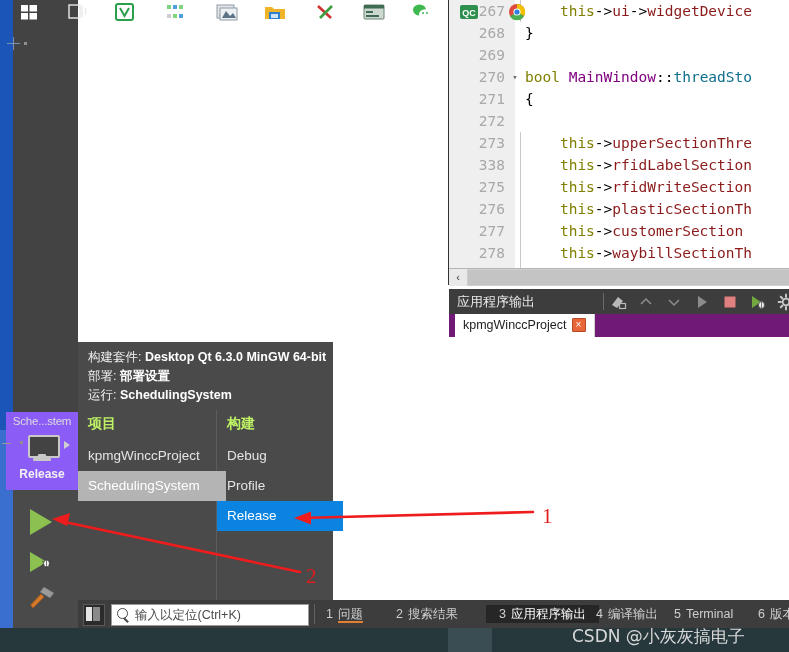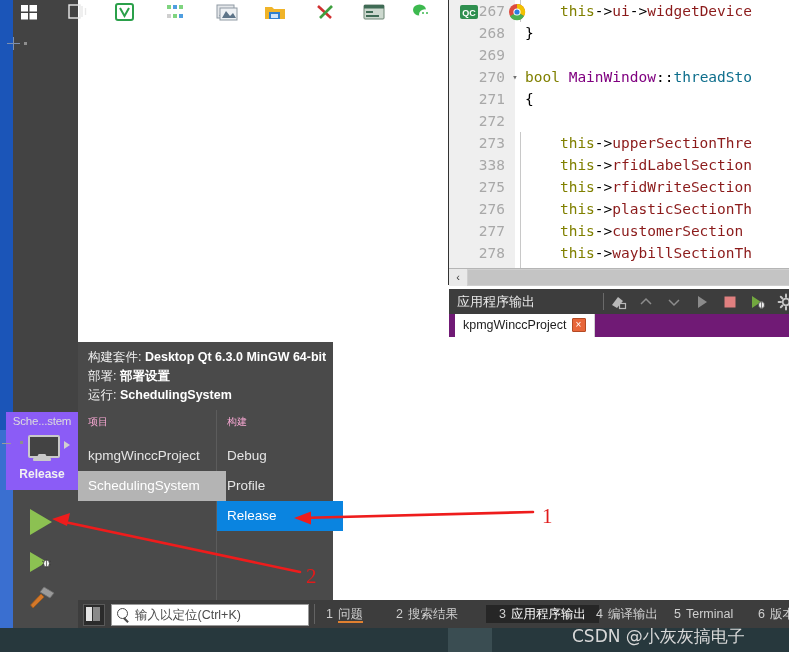--- a/index.html
+++ b/index.html
@@ -90,21 +90,21 @@
     color:#ffffff;font-size:10px;line-height:11px;text-align:center;vertical-align:1px;margin-left:5px;border-radius:1px;}
   .out-body{position:absolute;left:0;top:48px;width:340px;height:263px;background:#ffffff;}
 
   
   .popup{position:absolute;left:78px;top:342px;width:255px;height:258px;background:#4a4a4a;}
   .popup-top{position:absolute;left:0;top:0;width:255px;height:68px;background:#4a4a4a;}
   .popup-line{position:absolute;left:10px;color:#f0f0f0;font-size:12.5px;white-space:nowrap;}
   .popup-line b{font-weight:bold;color:#ffffff;}
   .popup-cols{position:absolute;left:0;top:68px;width:255px;height:190px;}
   .colsep{position:absolute;left:138px;top:68px;width:1px;height:190px;background:#5c5c5c;}
-  .col-head{position:absolute;color:#f9a8d4;font-size:10px;font-weight:normal;white-space:nowrap;}
+  .col-head{position:absolute;color:#bef264;font-size:14px;font-weight:bold;white-space:nowrap;}
   .pitem{position:absolute;height:30px;line-height:30px;font-size:13.5px;white-space:nowrap;padding-left:10px;}
   .pitem.plain{color:#e4e4e4;}
   .pitem.sel-grey{background:#b4b4b4;color:#ffffff;}
   .pitem.sel-blue{background:#0a84e0;color:#ffffff;}
 
   
   .ann{position:absolute;left:0;top:0;width:789px;height:652px;pointer-events:none;}
   .annnum{position:absolute;color:#e01b1b;font-size:21px;font-family:"Liberation Serif","DejaVu Serif",serif;}
 
   

